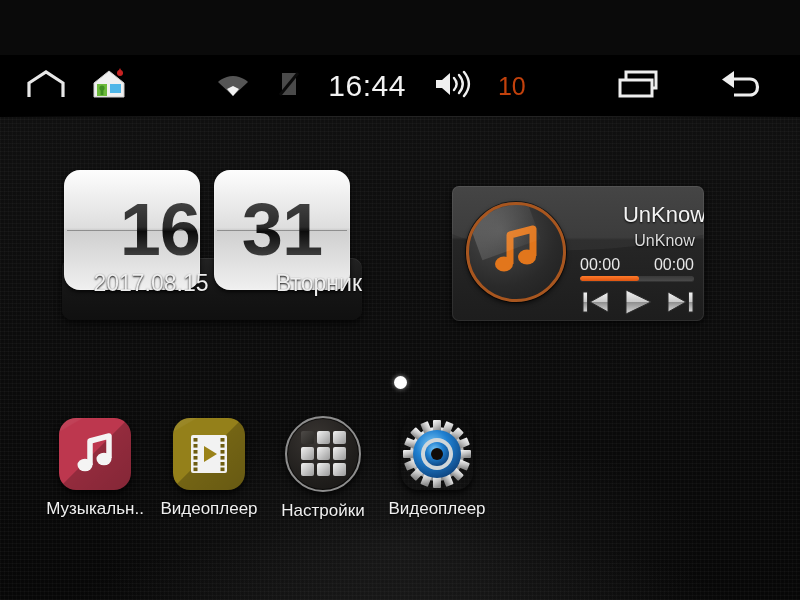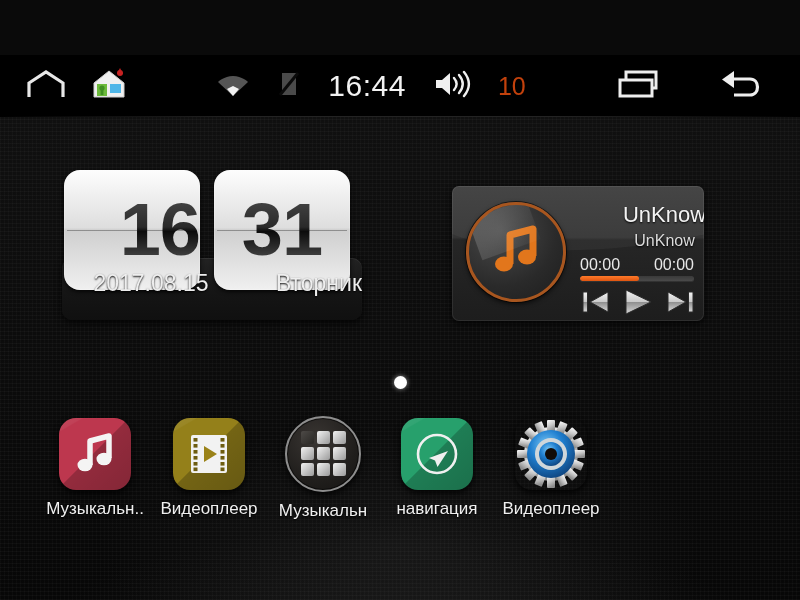--- a/index.html
+++ b/index.html
@@ -374,34 +374,24 @@
           <span class="gcell"></span>
           <span class="gcell"></span>
           <span class="gcell"></span>
           <span class="gcell"></span>
           <span class="gcell"></span>
           <span class="gcell"></span>
           <span class="gcell"></span>
           <span class="gcell"></span>
         </div>
       </div>
-      <span class="app-label">Музыкальн</span>
-    </div>
-
-
-    <div class="app">
-      <div class="app-icon" id="ic-nav" style="background: linear-gradient(135deg, rgb(39, 160, 108) 0%, rgb(39, 160, 108) 48%, rgba(0, 0, 0, 0.22) 49%, rgba(0, 0, 0, 0.3) 100%), rgb(39, 160, 108);">
-        <span class="gloss"></span>
-        <svg width="50" height="50" viewBox="0 0 50 50">
-          <circle cx="25" cy="25" r="19" fill="none" stroke="#f0f0f0" stroke-width="2.6"></circle>
-          <path d="M36 22 L17 29 L23 31.5 L25.5 38 Z" fill="#f0f0f0"></path>
-        </svg>
-      </div>
-      <span class="app-label">навигация</span>
-    </div>
+      <span class="app-label">Настройки</span>
+    </div>
+
+
 
     <div class="app">
       <div class="app-icon" id="ic-set">
         <svg width="72" height="72" viewBox="0 0 72 72">
           <defs>
             <linearGradient id="ggear" x1="0" y1="0" x2="0.4" y2="1">
               <stop offset="0%" stop-color="#fbfbfb"></stop>
                 <stop offset="55%" stop-color="#c5c5c5"></stop>
               <stop offset="100%" stop-color="#8d8d8d"></stop>
             </linearGradient>

